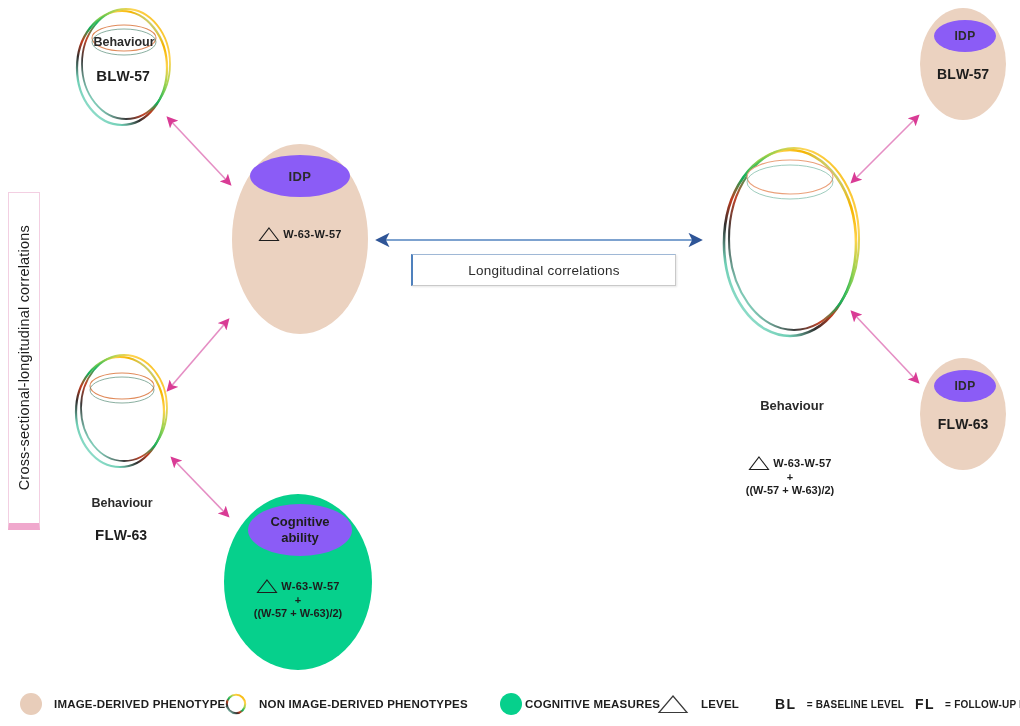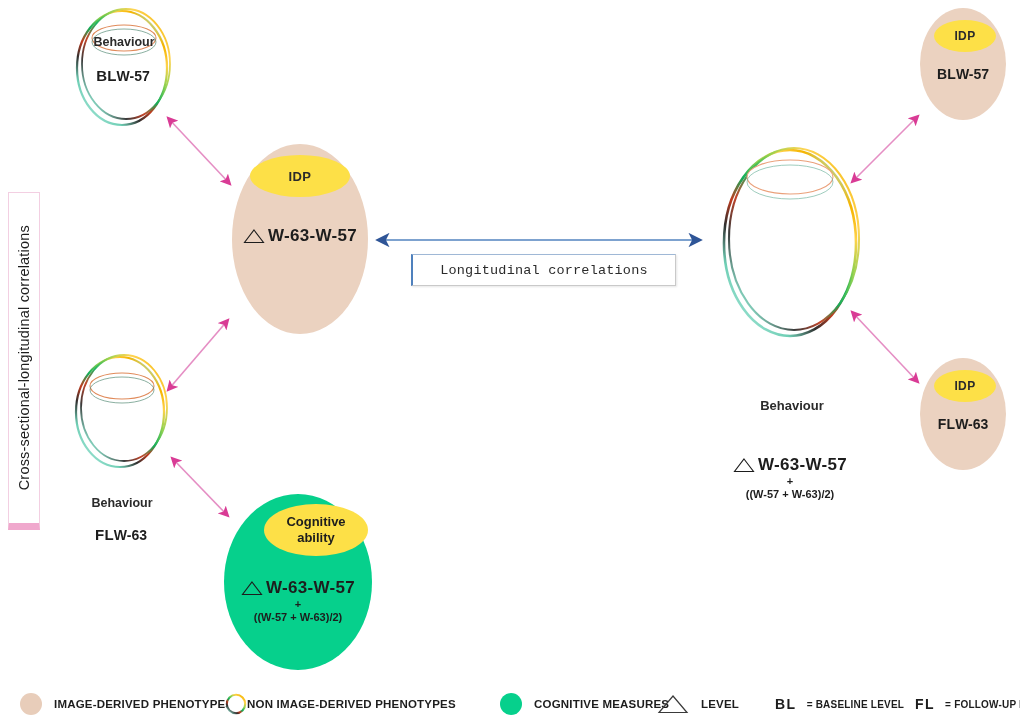--- a/index.html
+++ b/index.html
@@ -4,48 +4,48 @@
 <style>
   html,body{margin:0;padding:0;background:#ffffff;}
   body{width:1020px;height:726px;font-family:"Liberation Sans",sans-serif;overflow:hidden;}
   #stage{position:relative;width:1020px;height:726px;background:#fff;}
 
   
   .node{position:absolute;}
 
   
   .idp{border-radius:50%;background:#ebd2c0;box-shadow:0 0 0 0 transparent;}
-  .idp-inner{position:absolute;border-radius:50%;background:#fde047;display:flex;align-items:center;justify-content:center;}
+  .idp-inner{position:absolute;border-radius:50%;background:#8b5cf6;display:flex;align-items:center;justify-content:center;}
   .idp-label{font-size:13px;font-weight:700;color:#2b2b2b;letter-spacing:.4px;}
   .idp-body{position:absolute;left:0;right:0;display:flex;flex-direction:column;align-items:center;justify-content:center;color:#1d1d1d;}
 
   
   .ring-wrap{position:relative;}
   .ring-inner-label{position:absolute;display:flex;align-items:center;justify-content:center;font-size:12.5px;font-weight:700;color:#2b2b2b;}
   .ring-body{position:absolute;left:0;right:0;display:flex;flex-direction:column;align-items:center;justify-content:center;color:#1d1d1d;}
 
   
   .cog{border-radius:50%;background:#06d08c;}
 
   
   .bl-text{font-size:15px;font-weight:700;letter-spacing:.2px;}
   .bl-text .sub{font-size:14px;font-weight:700;letter-spacing:0;}
   .delta-row{display:flex;align-items:center;justify-content:center;gap:3px;white-space:nowrap;}
   .delta-tri{display:block;}
-  .delta-txt{font-size:17px;font-weight:700;letter-spacing:.3px;}
+  .delta-txt{font-size:11px;font-weight:700;letter-spacing:.3px;}
   .frac{font-size:11px;font-weight:700;text-align:right;line-height:1.25;margin-top:1px;}
   .plus{font-size:11px;font-weight:700;line-height:1.1;text-align:center;}
 
   
   #arrows{position:absolute;left:0;top:0;width:1020px;height:726px;pointer-events:none;}
 
   
   .long-box{position:absolute;background:#ffffff;border:1px solid #c9c9c9;border-left:2px solid #4f81bd;border-top:1px solid #9fb8d6;
             display:flex;align-items:center;justify-content:center;box-shadow:1px 1px 2px rgba(0,0,0,.10);}
-  .long-box span{font-size:13.5px;color:#2b2b2b;letter-spacing:.2px;font-family:Liberation Mono, monospace;}
+  .long-box span{font-size:13.5px;color:#2b2b2b;letter-spacing:.2px;}
 
   
   .vlabel{position:absolute;background:#ffffff;border:1.5px solid #f3cfe2;border-bottom:7px solid #f0a8cd;
           display:flex;align-items:center;justify-content:center;}
   .vlabel span{writing-mode:vertical-rl;transform:rotate(180deg);font-size:14.5px;color:#1d1d1d;letter-spacing:.2px;white-space:nowrap;}
 
   
   #legend{position:absolute;left:0;bottom:0;width:1020px;height:44px;display:flex;align-items:center;}
   .lg-item{display:flex;align-items:center;position:absolute;white-space:nowrap;}
   .lg-txt{font-size:11.5px;font-weight:700;color:#1d1d1d;letter-spacing:.2px;}
@@ -164,21 +164,21 @@
   <div class="node ring-wrap" style="left:76px;top:357px;width:90px;height:112px;">
     <div class="ring-inner-label" style="left:14px;top:18px;width:64px;height:26px;">Behaviour</div>
     <div class="ring-body" style="top:54px;">
       <div class="bl-text">
         <span>FL</span><span class="sub">W-63</span>
       </div>
     </div>
   </div>
 
   <div class="node cog" style="left:224px;top:494px;width:148px;height:176px;">
-    <div class="idp-inner" style="left:40px;top:10px;width:104px;height:52px;">
+    <div class="idp-inner" style="left:24px;top:10px;width:104px;height:52px;">
       <span style="font-size:13px;font-weight:700;color:#1d1d1d;text-align:center;line-height:1.25;">
         <span>Cognitive</span><br>
         <span>ability</span>
       </span>
     </div>
     <div class="idp-body" style="top:84px;">
       <div class="delta-row">
         <svg class="delta-tri" width="22" height="16" viewBox="0 0 22 16">
           <path d="M11,2 L20.5,14.5 L1.5,14.5 Z" fill="none" stroke="#1d1d1d" stroke-width="1.1"></path>
         </svg>
@@ -244,26 +244,26 @@
             <stop offset="0.18" stop-color="#ffd24a"></stop>
             <stop offset="0.36" stop-color="#8fd14f"></stop>
             <stop offset="0.52" stop-color="#12b05c"></stop>
             <stop offset="0.66" stop-color="#c23b1e"></stop>
             <stop offset="0.80" stop-color="#2f2f2f"></stop>
             <stop offset="1.00" stop-color="#8fdcc8"></stop>
           </linearGradient>
         </defs>
         <circle cx="11" cy="11" r="9.2" fill="#ffffff" stroke="url(#lgRing)" stroke-width="2.1"></circle>
       </svg>
-      <span class="lg-txt" style="">NON IMAGE-DERIVED PHENOTYPES</span>
+      <span class="lg-txt" style="margin-left:12px;">NON IMAGE-DERIVED PHENOTYPES</span>
     </div>
 
     <div class="lg-item" style="left:500px;">
       <span class="dot-green"></span>
-      <span class="lg-txt" style="margin-left:12px;">COGNITIVE MEASURES</span>
+      <span class="lg-txt" style="margin-left:3px;">COGNITIVE MEASURES</span>
     </div>
 
     <div class="lg-item" style="left:655px;">
       <svg width="36" height="24" viewBox="0 0 36 24">
         <path d="M18,4 L32,20.5 L4,20.5 Z" fill="none" stroke="#3a3a3a" stroke-width="1.2"></path>
       </svg>
       <span class="lg-txt" style="margin-left:10px;">LEVEL</span>
     </div>
 
     <div class="lg-item" style="left:775px;">

